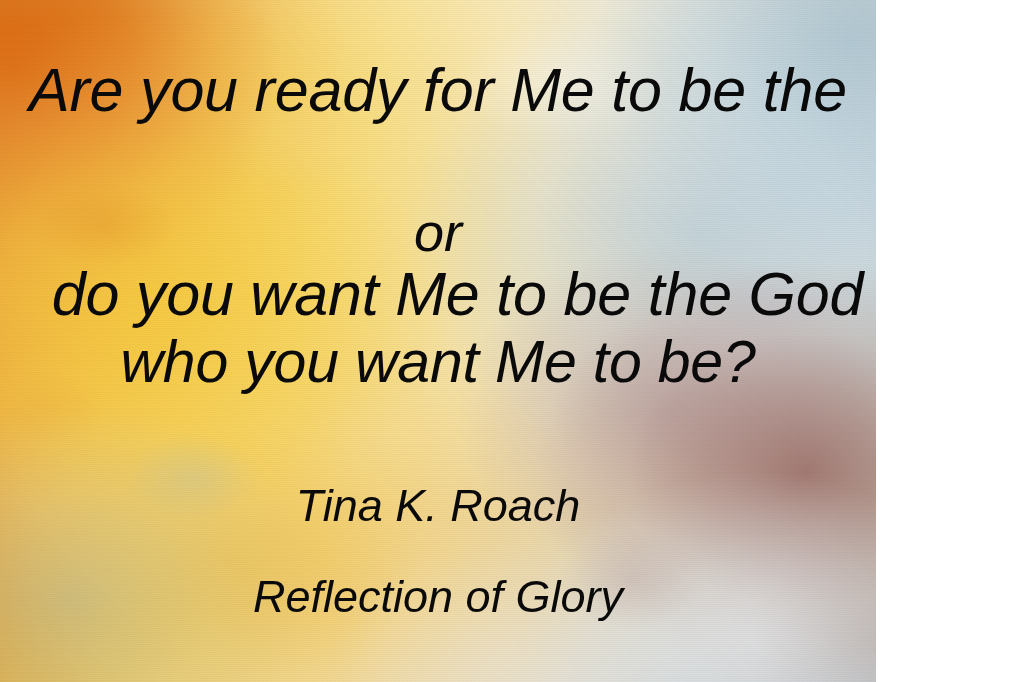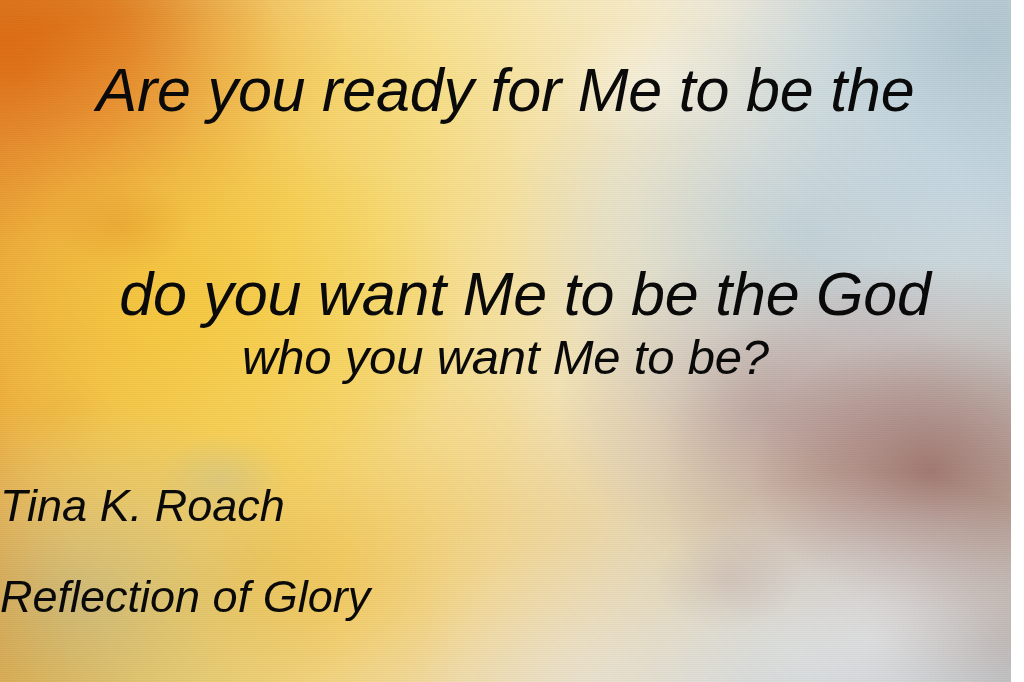--- a/index.html
+++ b/index.html
@@ -5,21 +5,21 @@
   * { margin:0; padding:0; box-sizing:border-box; }
   html, body {
     width:1024px; height:682px;
     overflow:hidden;
     background:#ffffff;
     font-family:"Liberation Sans", sans-serif;
   }
 
   #poster{
     position:relative;
-    width:1011px; height:682px;
+    width:876px; height:682px;
     overflow:hidden;
     isolation:isolate;
   }
 
   
   .bg-layer{ position:absolute; inset:0; }
 
   
   #bg-base{
     background:#f2e2bd;
@@ -175,27 +175,27 @@
     white-space:pre;
     line-height:1;
     color:#0a0a0a;
   }
 
   
   #q1{ top:60px;  font-size:61px; letter-spacing:-0.2px; }
   #q2{ top:130px; font-size:61px; letter-spacing:-0.2px; }
   #q3{ top:205px; font-size:54px; }
   #q4{ top:264px; font-size:61px; letter-spacing:-0.2px;margin-left:39px; }
-  #q5{ top:333px; font-size:49px; letter-spacing:-0.2px; }
+  #q5{ top:333px; font-size:59px; letter-spacing:-0.2px; }
 
   
   .attrib-line{
     position:absolute;
     left:0; right:0;
-    text-align:left;
+    text-align:center;
     font-style:italic;
     font-weight:400;
     font-family:"Liberation Sans", sans-serif;
     white-space:pre;
     line-height:1;
     color:#0a0a0a;
   }
   #a1{ top:483px; font-size:45px; }
   #a2{ top:574px; font-size:45px; }
 </style>
@@ -214,20 +214,21 @@
   <div class="bg-layer" id="bg-palewash"></div>
   <div class="bg-layer" id="bg-blotch"></div>
   <div class="bg-layer" id="bg-grain"></div>
   <div class="bg-layer" id="bg-vignette"></div>
 
   <div id="text-stack">
 
     <div class="quote-line" id="q1">Are you ready for Me to be the</div>
 
 
+    <div class="quote-line" id="q3">or</div>
 
     <div class="quote-line" id="q4">do you want Me to be the God</div>
 
     <div class="quote-line" id="q5">who you want Me to be?</div>
 
     <div class="attrib-line" id="a1">Tina K. Roach</div>
 
     <div class="attrib-line" id="a2">Reflection of Glory</div>
 
   </div>

